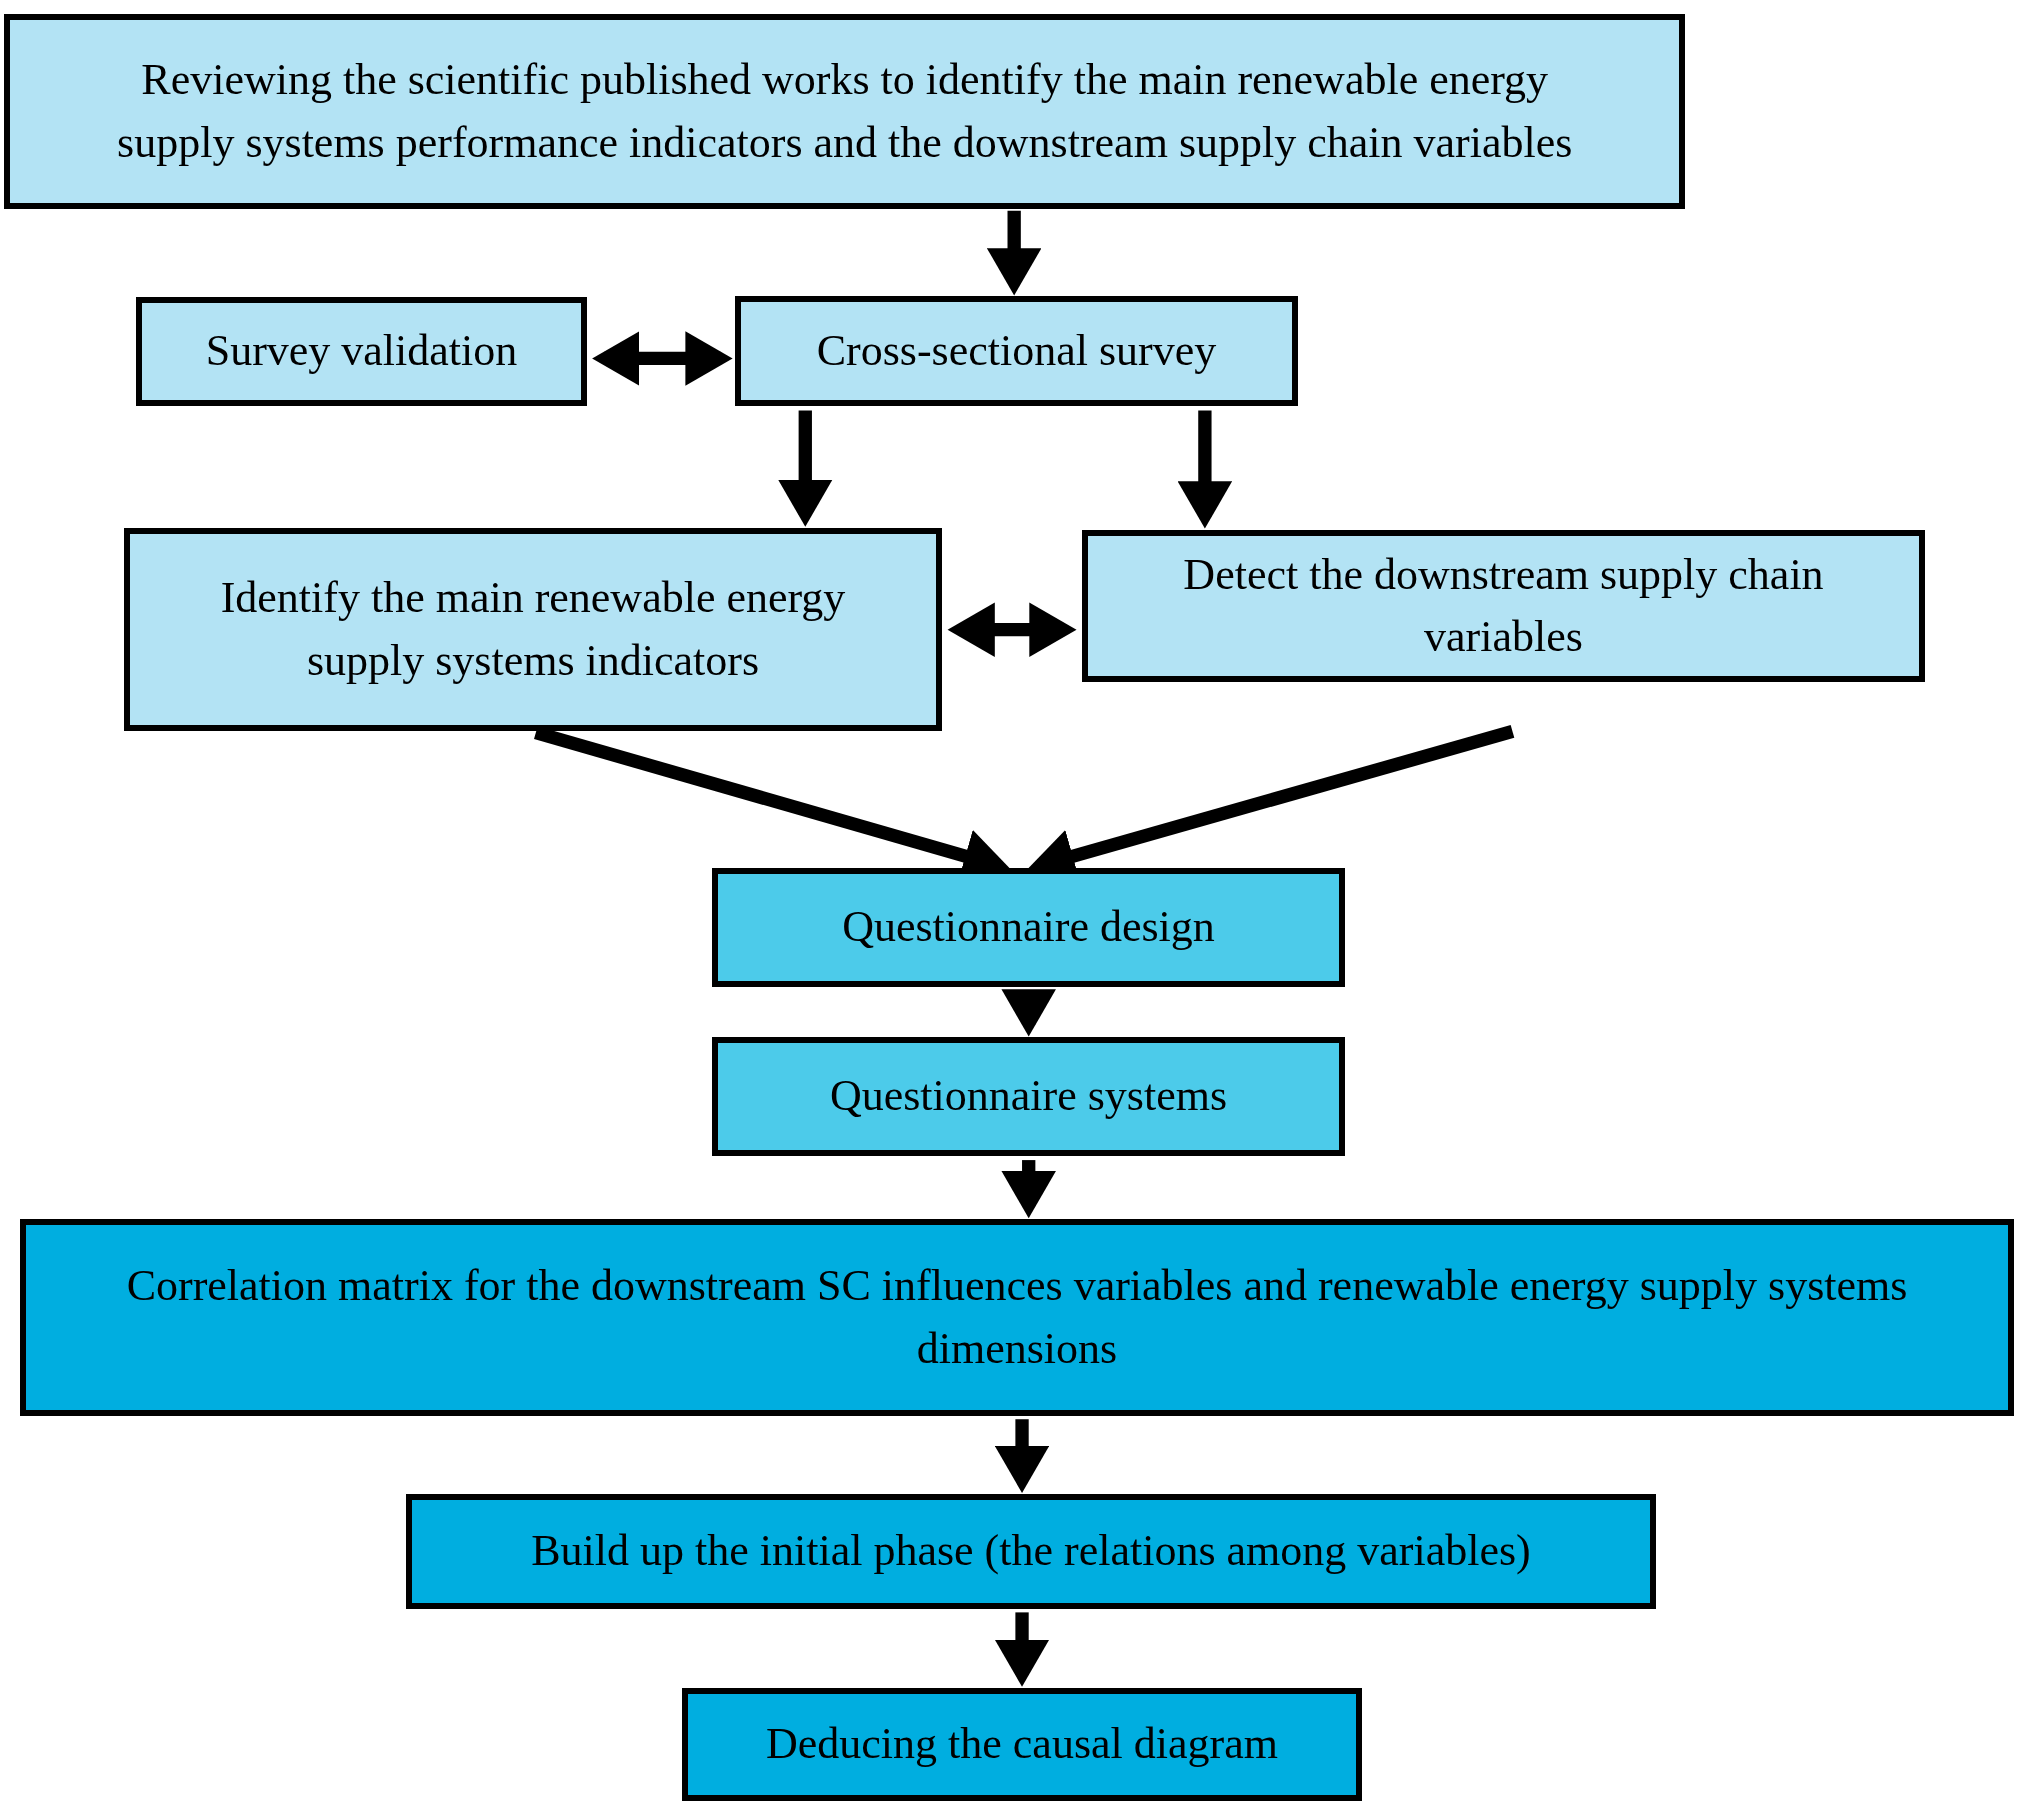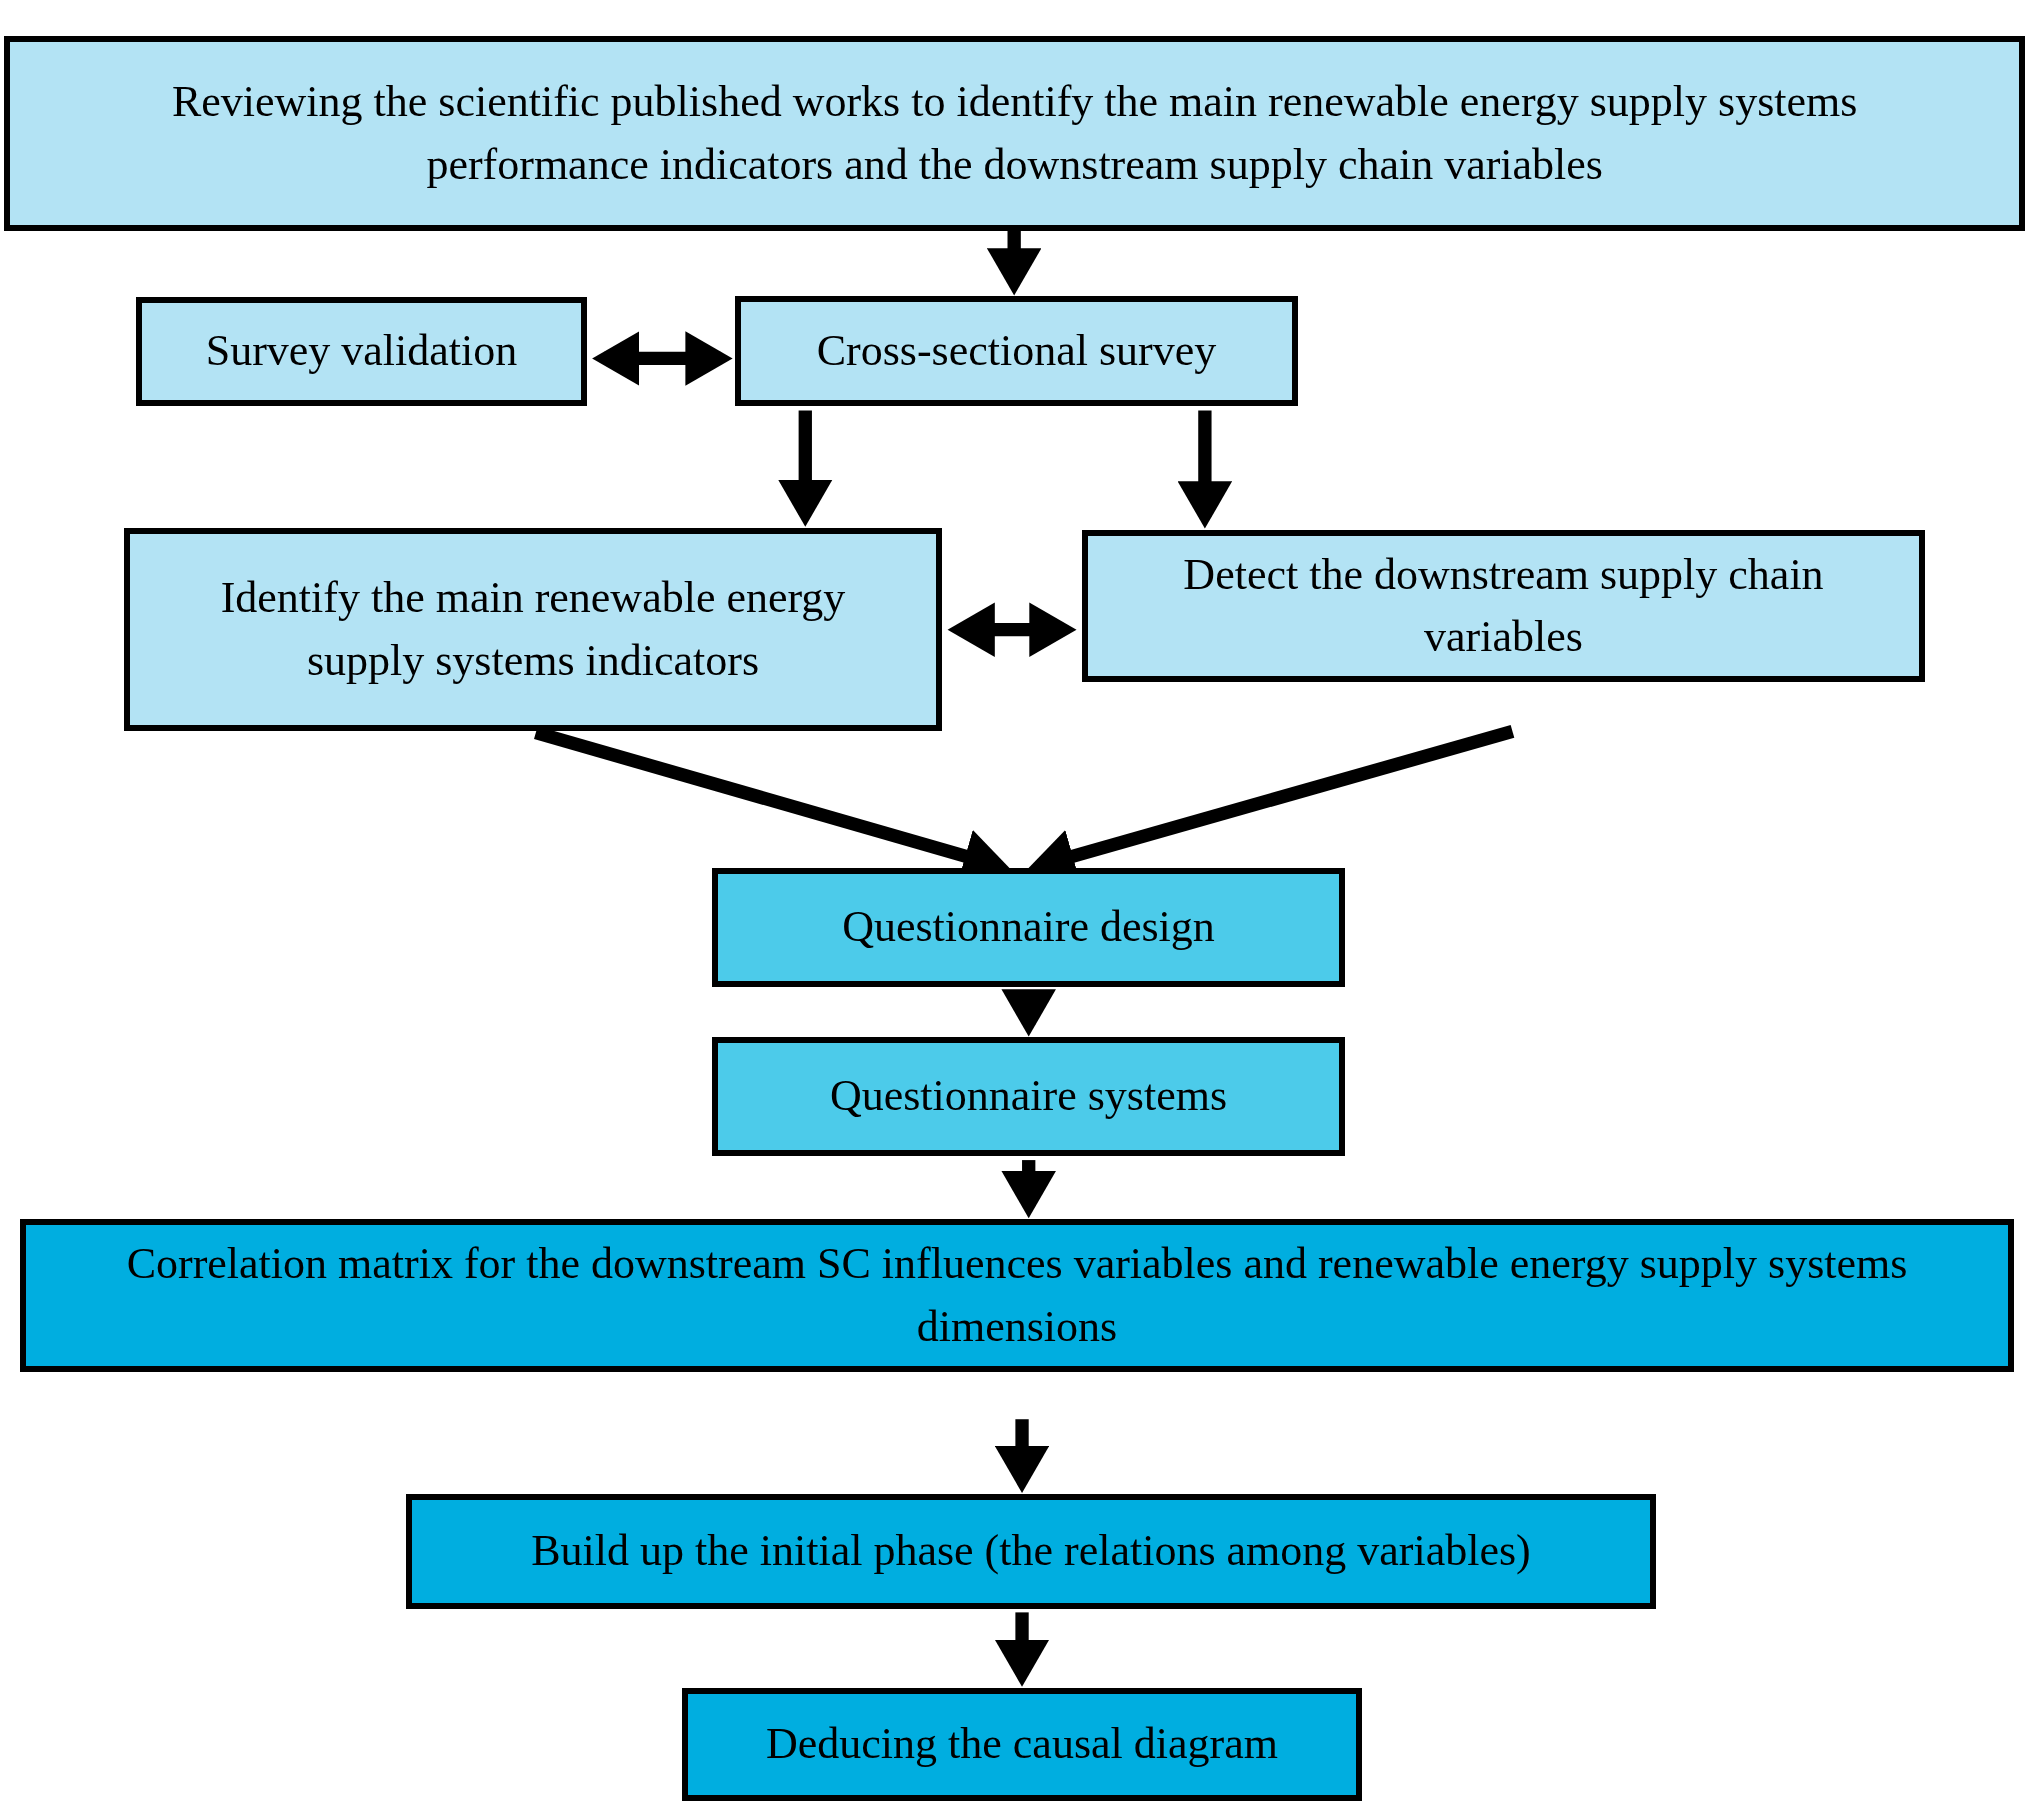--- a/index.html
+++ b/index.html
@@ -35,28 +35,28 @@
     display: flex;
     align-items: center;
     justify-content: center;
     text-align: center;
     font-size: 44px;
     line-height: 1.42;
   }
   .node span { display: block; }
 
   
-  .n-review      { left: 4.2px;    top: 14px;   width: 2021px; height: 195px; padding: 0 105px; margin-top: 22px; }
+  .n-review      { left: 4.2px;    top: 14px;   width: 1681px; height: 195px; padding: 0 105px; }
   .n-survey-val  { left: 136px;  top: 297px;  width: 451px;  height: 109px; padding: 0 19px; align-items: center; }
   .n-cross-sec   { left: 735px; top: 296px;  width: 563px;  height: 110px; padding: 16px 12px; }
   .n-identify    { left: 124px;  top: 528px;  width: 818px; height: 203px; padding: 0 39px; }
   .n-detect      { left: 1082px; top: 530px;  width: 843px; height: 152px; padding: 0 39px; }
   .n-q-design    { left: 712px; top: 868px; width: 633px; height: 119px; padding: 0 12px; }
   .n-q-analysis  { left: 712px; top: 1037px; width: 633px; height: 119px; padding: 0 12px; }
-  .n-correlation { left: 20px;   top: 1219px; width: 1994px; height: 153px; padding: 0 70px; }
+  .n-correlation { left: 20px;   top: 1219px; width: 1994px; height: 197px; padding: 0 70px; }
   .n-build-up    { left: 406px;  top: 1494px; width: 1250px; height: 115px; padding: 0 12px; }
   .n-deducing    { left: 682px; top: 1688px; width: 680px; height: 113px; padding: 0 12px; }
 </style>
 </head>
 <body>
 
 <div class="canvas">
 
   <svg class="arrow-layer" viewBox="0 0 3361 2996" xmlns="http://www.w3.org/2000/svg">
     <defs>

